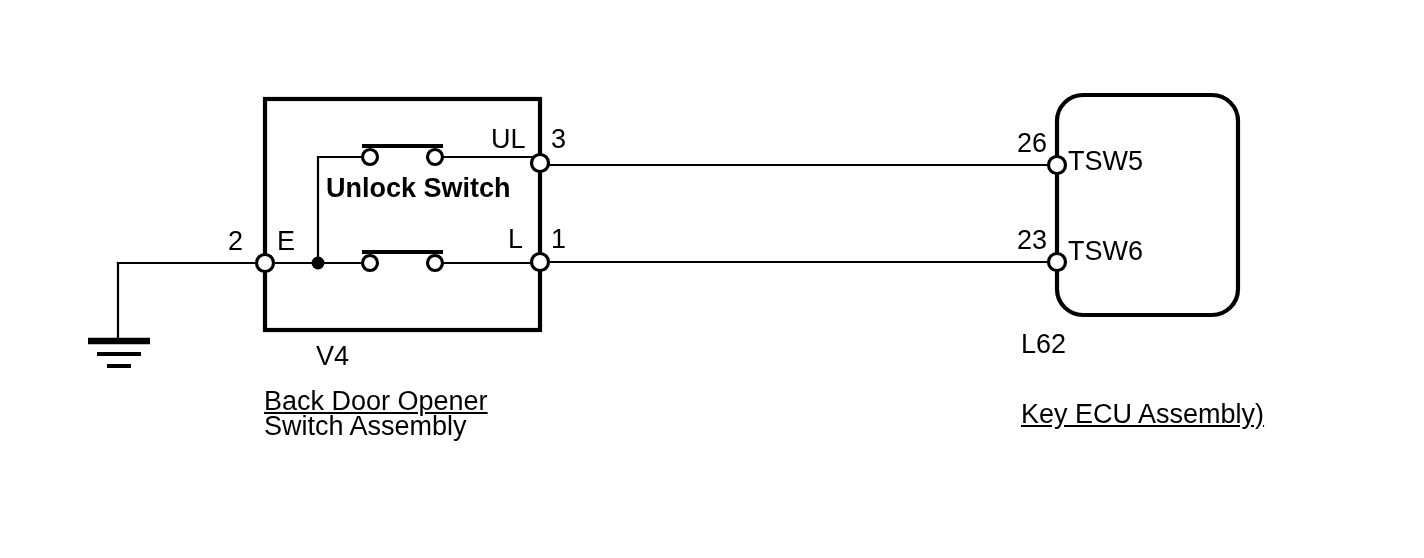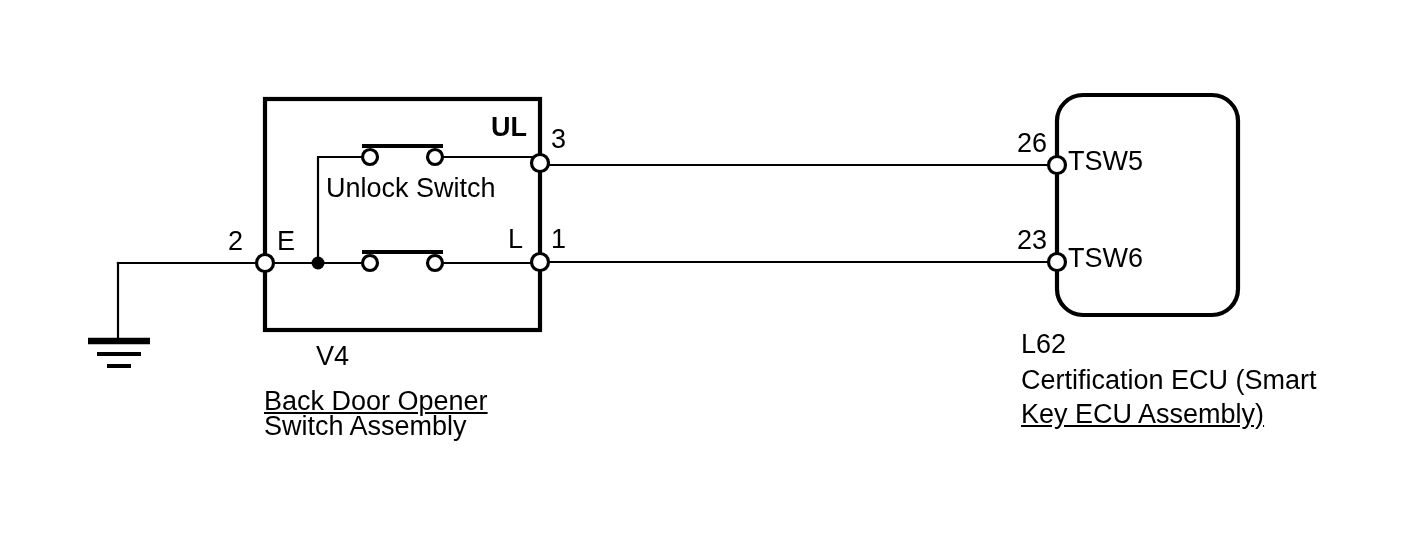--- a/index.html
+++ b/index.html
@@ -138,35 +138,34 @@
     <circle class="terminal-ring" cx="540" cy="163" r="8.5"></circle>
     <circle class="terminal-ring" cx="540" cy="262" r="8.5"></circle>
     <circle class="terminal-ring" cx="1057" cy="165" r="8.5"></circle>
     <circle class="terminal-ring" cx="1057" cy="262" r="8.5"></circle>
 
   </svg>
 
   <div class="lbl lbl-pin" style="left:228px; top:228px;">2</div>
   <div class="lbl lbl-sig" style="left:277px; top:228px;">E</div>
 
-  <div class="lbl lbl-sig" style="left:491px; top:114px;font-weight:bold;">UL</div>
+  <div class="lbl lbl-sig" style="left:491px; top:126px;">UL</div>
   <div class="lbl lbl-pin" style="left:551px; top:126px;">3</div>
 
   <div class="lbl lbl-sig" style="left:508px; top:226px;">L</div>
   <div class="lbl lbl-pin" style="left:551px; top:226px;">1</div>
 
-  <div class="lbl lbl-sw" style="left:326px; top:175px;">Unlock Switch</div>
+  <div class="lbl lbl-sw" style="left:326px; top:175px;font-weight:bold;">Unlock Switch</div>
 
   <div class="lbl lbl-comp" style="left:272px; top:339px;margin-left:44px;">V4</div>
   <div class="lbl lbl-comp" style="left:264px; top:384px;text-decoration:underline;">Back Door Opener</div>
   <div class="lbl lbl-comp" style="left:264px; top:409px;">Switch Assembly</div>
 
   <div class="lbl lbl-pin" style="left:1017px; top:130px;">26</div>
   <div class="lbl lbl-sig" style="left:1068px; top:148px;">TSW5</div>
 
   <div class="lbl lbl-pin" style="left:1017px; top:227px;">23</div>
-  <div class="lbl lbl-sig" style="left:1068px; top:245px;">TSW6</div>
+  <div class="lbl lbl-sig" style="left:1068px; top:238px;">TSW6</div>
 
   <div class="lbl lbl-comp" style="left:1021px; top:327px;">L62</div>
-  <div class="lbl lbl-comp" style="left:1021px; top:363px;">Certification ECU (Smart</div>
   <div class="lbl lbl-comp" style="left:1021px; top:397px;text-decoration:underline;">Key ECU Assembly)</div>
 
 </div>
 
 </body></html>

